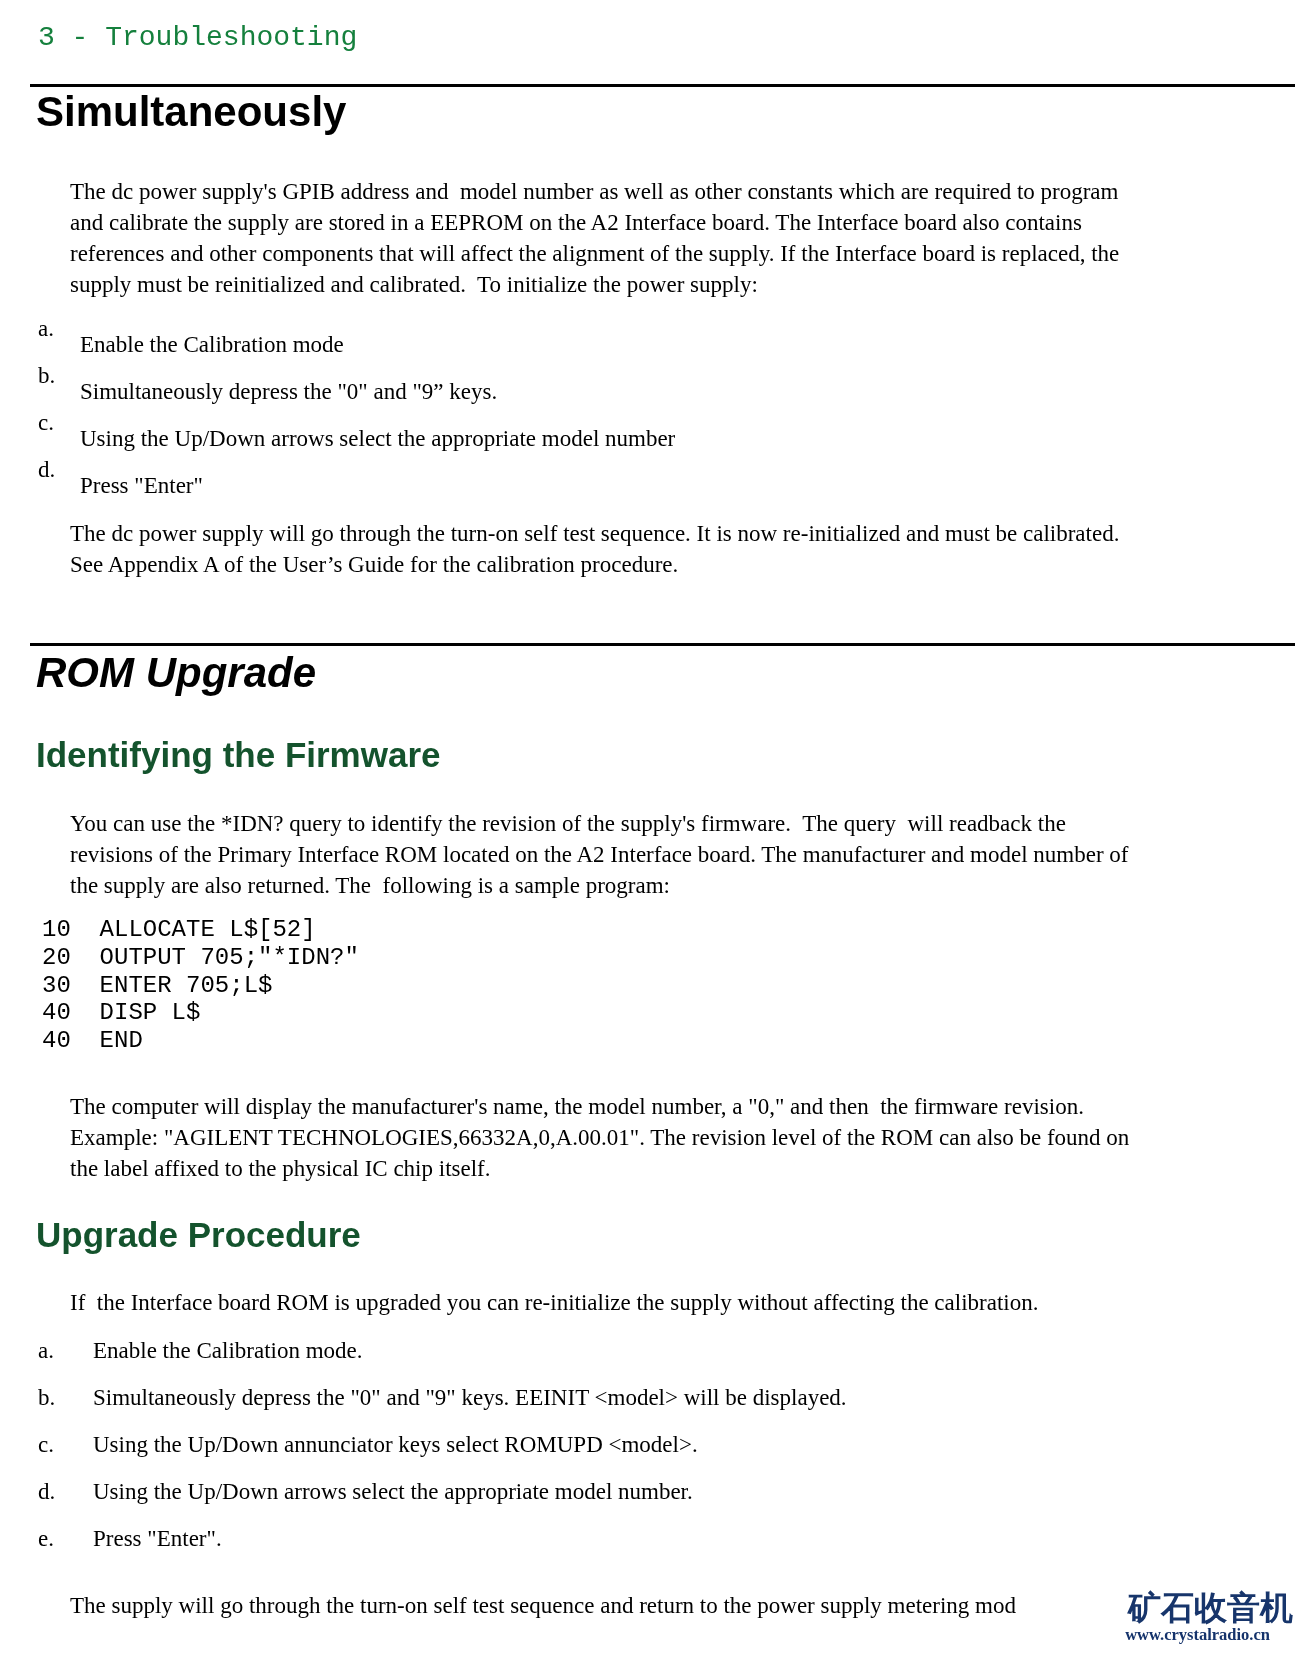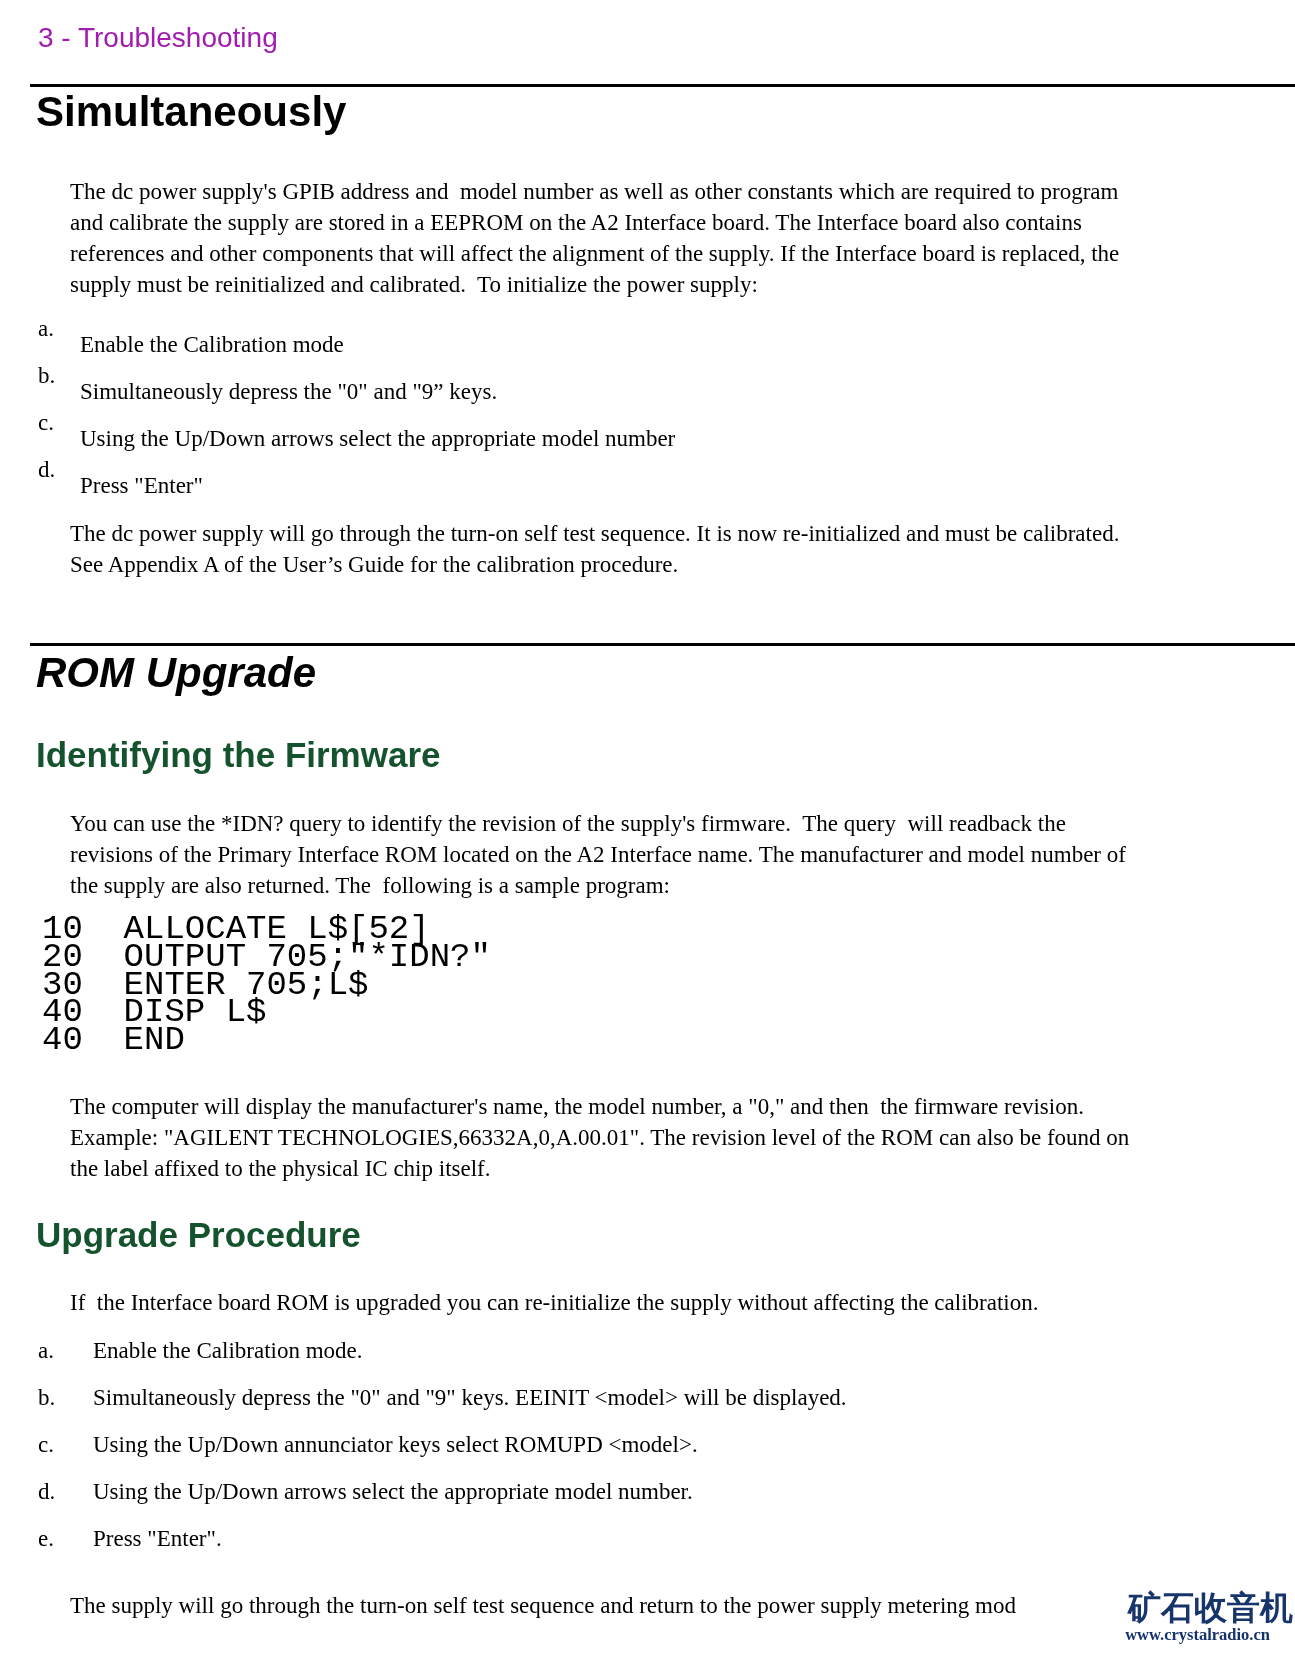--- a/index.html
+++ b/index.html
@@ -9,24 +9,24 @@
     width: 1295px;
     height: 1653px;
     background: #ffffff;
     overflow: hidden;
     font-family: "Liberation Serif", serif;
     color: #000000;
   }
   .running-header {
     position: absolute;
     left: 38px; top: 22px;
-    font-family: Liberation Sans, sans-serif;
+    font-family: Liberation Mono, monospace;
     font-size: 28px;
     line-height: 1.15;
-    color: #a21caf;
+    color: #15803d;
   }
   .rule {
     position: absolute;
     left: 30px; right: 0;
     height: 3px;
     background: #000000;
   }
   .rule-1 { top: 84px; }
   .rule-2 { top: 643px; }
   .h1 {
@@ -61,21 +61,21 @@
   .p-init-1 { top: 176px; }
   .p-init-2 { top: 518px; }
   .p-identify-1 { top: 808px; }
   .p-identify-2 { top: 1091px; }
   .p-upgrade-intro { top: 1287px; }
   .p-closing { top: 1590px; }
   .code-block {
     position: absolute;
     left: 42px; top: 916px;
     font-family: "Liberation Mono", monospace;
-    font-size: 34px;
+    font-size: 24px;
     line-height: 27.8px;
   }
   .code-block .text-line { white-space: pre; }
   .doc-list {
     position: absolute;
     left: 38px;
     font-size: 23px;
     line-height: 28px;
   }
   .list-init { top: 315px; }
@@ -140,21 +140,21 @@
     </div>
 
   <div class="rule rule-2"></div>
 
   <div class="h1 h1-rom">ROM Upgrade</div>
 
   <div class="h2 h2-identify">Identifying the Firmware</div>
 
   <div class="para p-identify-1">
       <div class="text-line">You can use the *IDN? query to identify the revision of the supply's firmware.  The query  will readback the</div>
-      <div class="text-line">revisions of the Primary Interface ROM located on the A2 Interface name. The manufacturer and model number of</div>
+      <div class="text-line">revisions of the Primary Interface ROM located on the A2 Interface board. The manufacturer and model number of</div>
       <div class="text-line">the supply are also returned. The  following is a sample program:</div>
     </div>
 
   <div class="code-block">
       <div class="text-line">10  ALLOCATE L$[52]</div>
       <div class="text-line">20  OUTPUT 705;"*IDN?"</div>
       <div class="text-line">30  ENTER 705;L$</div>
       <div class="text-line">40  DISP L$</div>
       <div class="text-line">40  END</div>
     </div>

